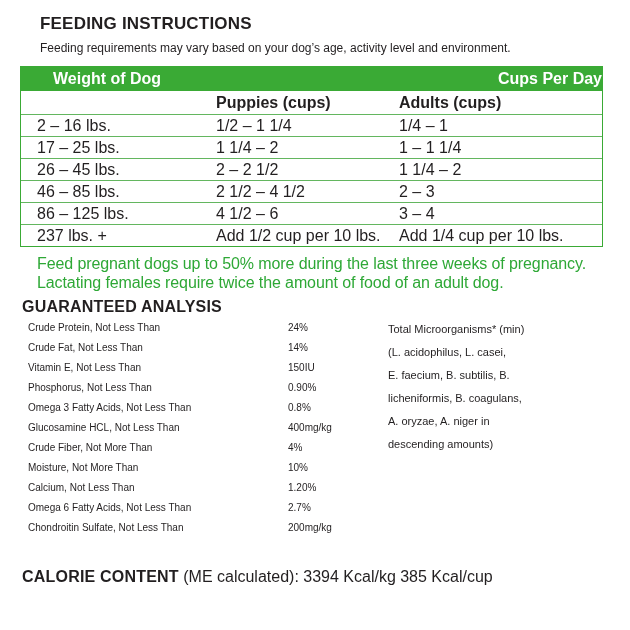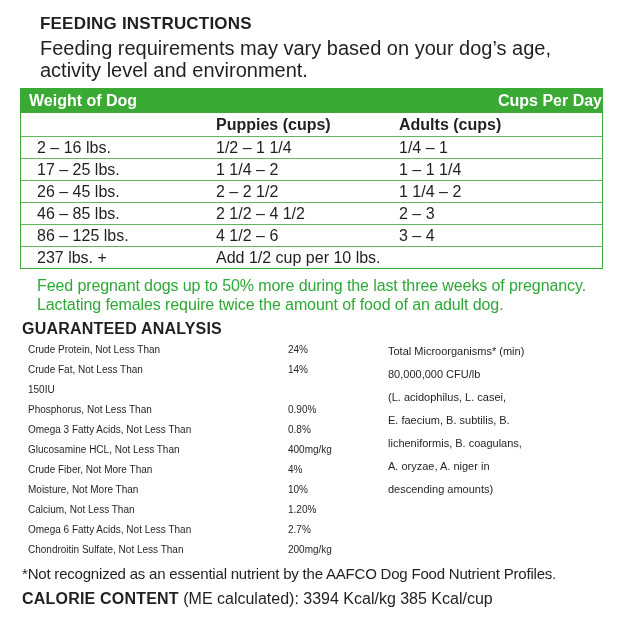--- a/index.html
+++ b/index.html
@@ -1,22 +1,22 @@
 <!DOCTYPE html>
 <html><head>
 <meta charset="utf-8">
 <style>
   html,body{margin:0;padding:0;background:#fff}
   .page{position:relative;width:630px;height:630px;background:#ffffff;
         font-family:"Liberation Sans",sans-serif;color:#221f20;overflow:hidden}
   .title{font-size:17px;font-weight:bold;margin:14px 0 0 40px;letter-spacing:.2px}
-  .subtitle{font-size:20px;line-height:22px;margin:3px 0 0 40px;width:548px}
+  .subtitle{font-size:12px;line-height:22px;margin:3px 0 0 40px;width:548px}
   .feed-table{margin:7px 0 0 20px;width:583px;border:1px solid var(--green);border-top:none;box-sizing:border-box}
   .thead{position:relative;background:var(--green);color:#fff;font-weight:bold;font-size:16px;height:25px;line-height:25px}
-  .th1{padding-left:8px}
+  .th1{padding-left:32px}
   .th2{position:absolute;left:0;right:0;top:0;text-align:right}
   .trow{display:flex;font-size:16px;height:21px;line-height:21px;border-top:1px solid var(--rowline)}
   .subhead{height:23px;line-height:23px;border-top:none;font-weight:bold}
   .c1{width:195px;padding-left:16px;box-sizing:border-box}
   .c2{width:183px}
   .c3{flex:1}
   .note{color:var(--greentext);font-size:16px;line-height:19px;margin:7px 0 0 37px;letter-spacing:-0.1px}
   .ga-heading{font-size:16px;font-weight:bold;margin:6px 0 0 22px;letter-spacing:.2px}
   .ga{display:flex;margin:2px 0 0 28px}
   .ga-left{width:360px}
@@ -68,20 +68,21 @@
           <span class="c3">2 – 3</span>
         </div>
         <div class="trow">
           <span class="c1">86 – 125 lbs.</span>
           <span class="c2">4 1/2 – 6</span>
           <span class="c3">3 – 4</span>
         </div>
         <div class="trow">
           <span class="c1">237 lbs. +</span>
           <span class="c2">Add 1/2 cup per 10 lbs.</span>
+          <span class="c3">Add 1/4 cup per 10 lbs.</span>
         </div>
       </div>
   </div>
 
   <div class="note">
     <span>Feed pregnant dogs up to 50% more during the last three weeks of pregnancy.</span><br>
     <span>Lactating females require twice the amount of food of an adult dog.</span>
   </div>
 
   <div class="ga-heading">GUARANTEED ANALYSIS</div>
@@ -90,20 +91,21 @@
     <div class="ga-left" id="ga-items">
         <div class="ga-row">
           <span class="ga-label">Crude Protein, Not Less Than</span>
           <span class="ga-value">24%</span>
         </div>
         <div class="ga-row">
           <span class="ga-label">Crude Fat, Not Less Than</span>
           <span class="ga-value">14%</span>
         </div>
         <div class="ga-row">
+          <span class="ga-label">Vitamin E, Not Less Than</span>
           <span class="ga-value">150IU</span>
         </div>
         <div class="ga-row">
           <span class="ga-label">Phosphorus, Not Less Than</span>
           <span class="ga-value">0.90%</span>
         </div>
         <div class="ga-row">
           <span class="ga-label">Omega 3 Fatty Acids, Not Less Than</span>
           <span class="ga-value">0.8%</span>
         </div>
@@ -127,30 +129,29 @@
           <span class="ga-label">Omega 6 Fatty Acids, Not Less Than</span>
           <span class="ga-value">2.7%</span>
         </div>
         <div class="ga-row">
           <span class="ga-label">Chondroitin Sulfate, Not Less Than</span>
           <span class="ga-value">200mg/kg</span>
         </div>
       </div>
     <div class="ga-right" id="micro-lines">
         <div class="micro-line">Total Microorganisms* (min)</div>
-        <div class="micro-line">80,000,000 CFU/lb</div>
         <div class="micro-line">(L. acidophilus, L. casei,</div>
         <div class="micro-line">E. faecium, B. subtilis, B.</div>
         <div class="micro-line">licheniformis, B. coagulans,</div>
         <div class="micro-line">A. oryzae, A. niger in</div>
         <div class="micro-line">descending amounts)</div>
       </div>
   </div>
 
   <div class="footnote">
-    <span>*Not recognized as an essential nutrient by the AAFCO Dog Food Nutrient Profiles.</span><br>
+    <br>
   </div>
 
   <div class="calorie">
     <b>CALORIE CONTENT</b><span> (ME calculated): 3394 Kcal/kg 385 Kcal/cup</span>
   </div>
 
 </div>
 
 </body></html>

